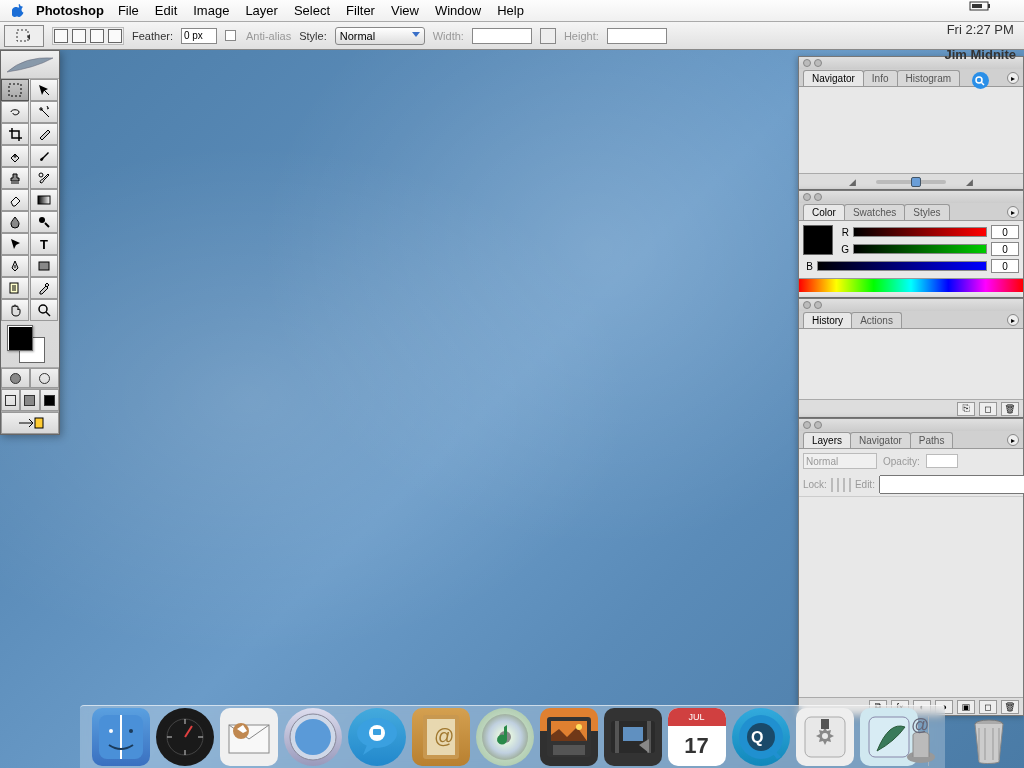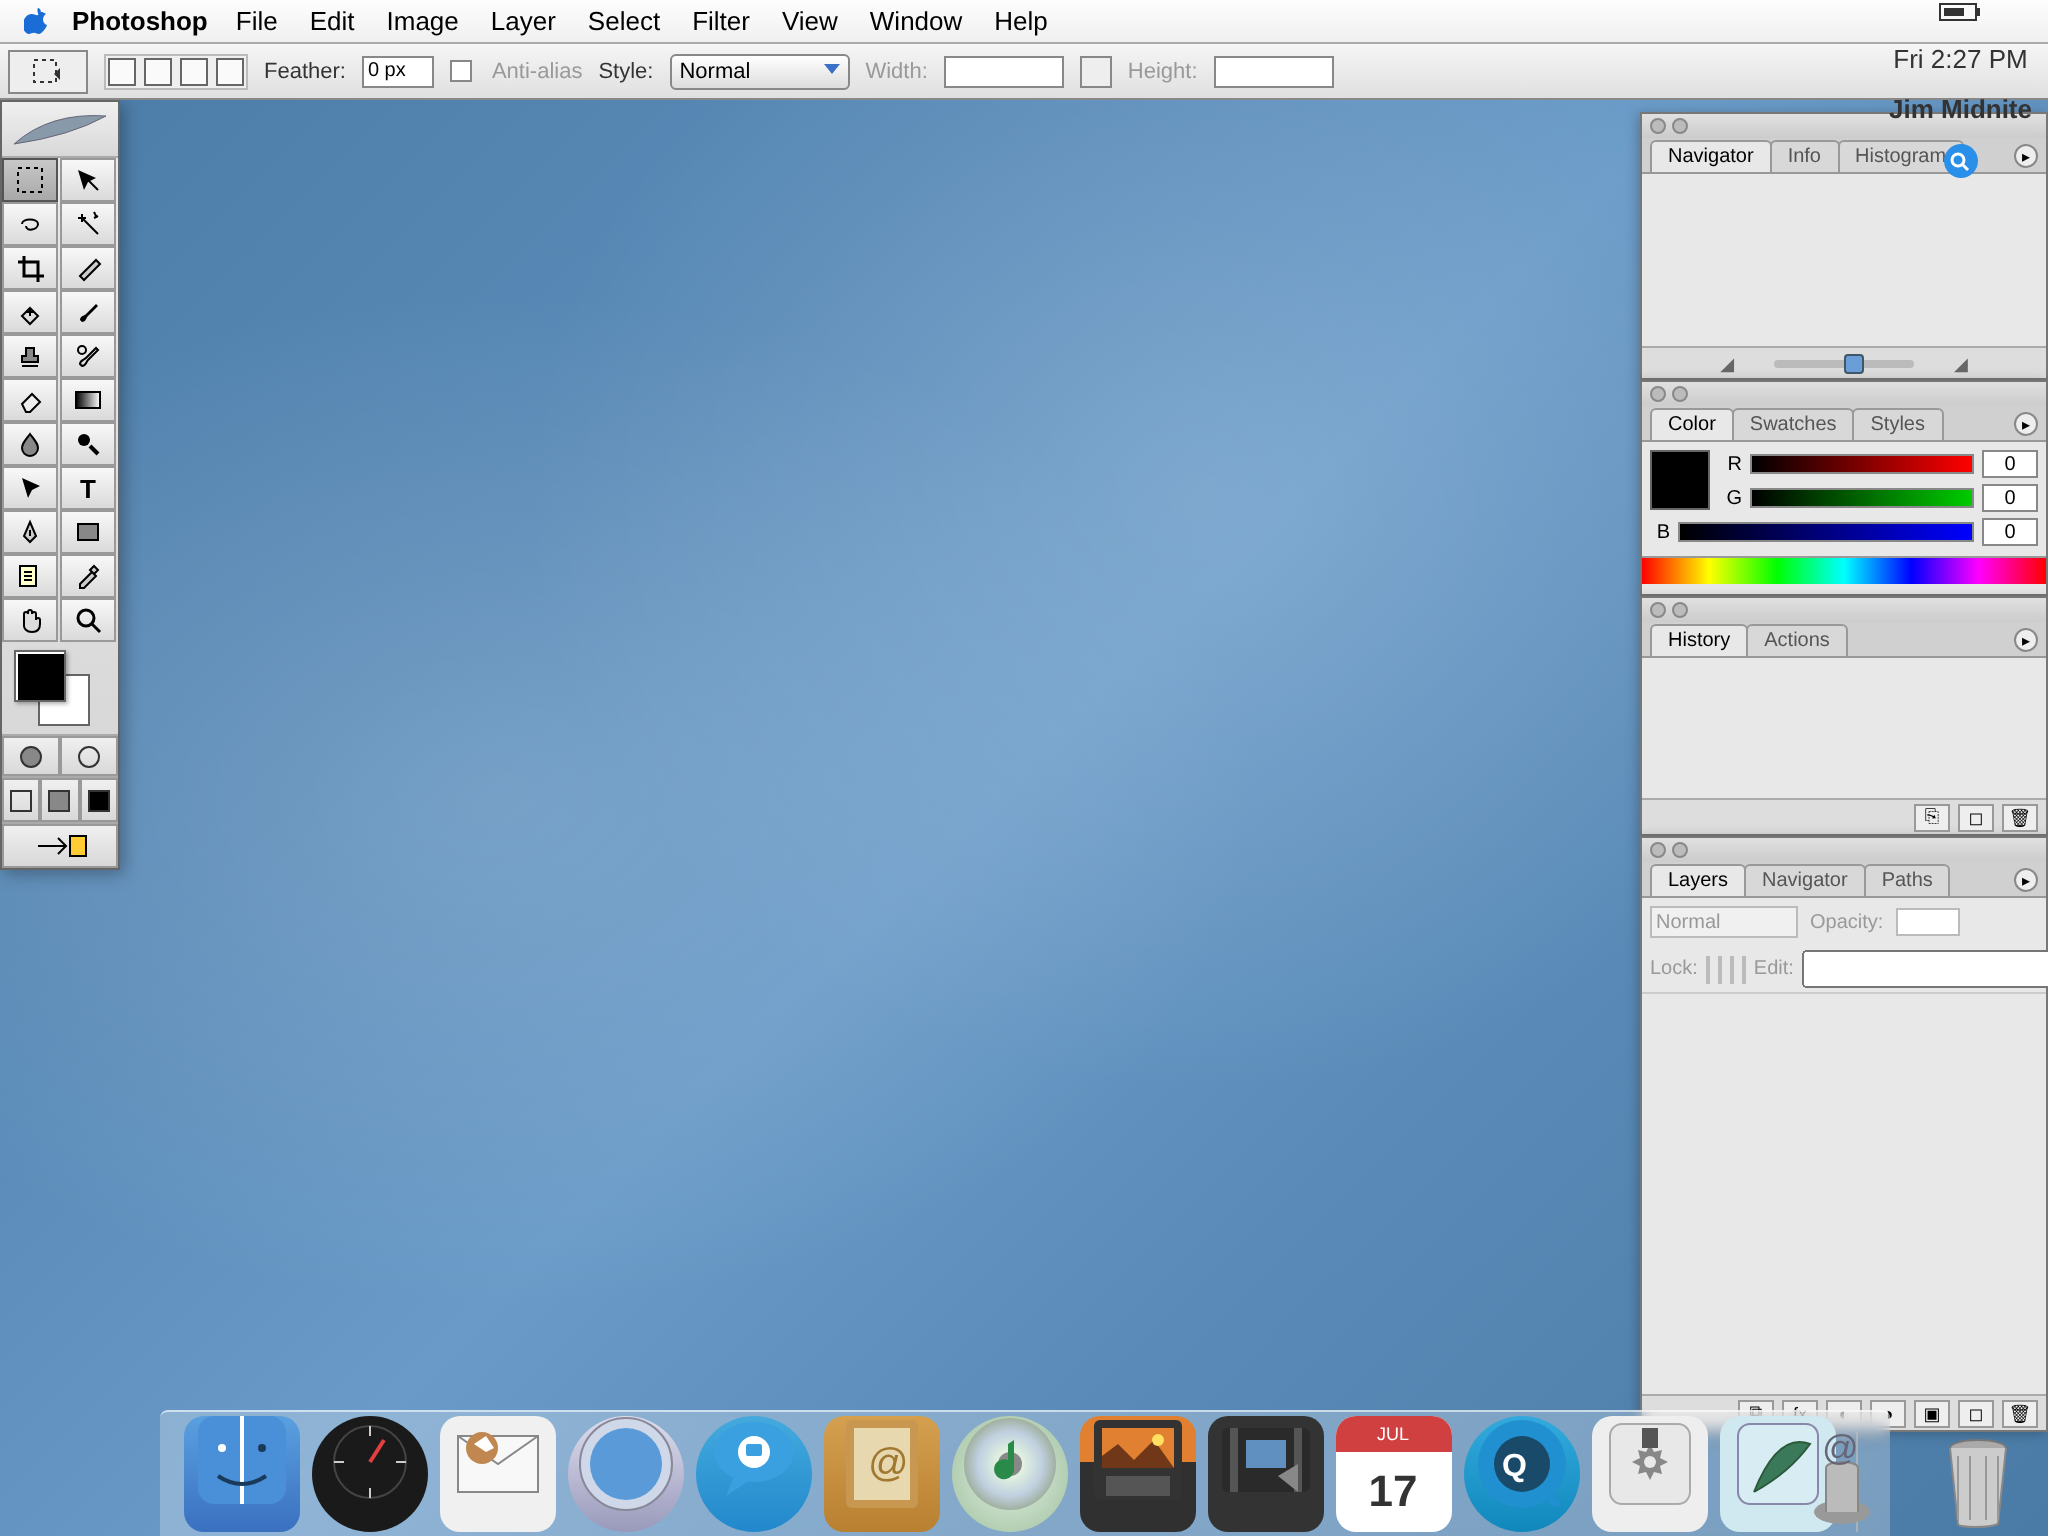--- a/index.html
+++ b/index.html
@@ -43,21 +43,21 @@
 .fg-swatch { position:absolute; top:4px; left:6px; width:26px; height:26px; background:#000; border:1px solid #666; box-shadow: 1px 1px 0 #fff inset, 1px 1px 2px rgba(0,0,0,0.3);}
 .bg-swatch { position:absolute; top:16px; left:18px; width:26px; height:26px; background:#fff; border:1px solid #666;}
 .toolbox-modes { display:grid; grid-template-columns:1fr 1fr; border-top:1px solid #aaa;}
 .mode-btn { height:20px; border:1px solid #999; background:linear-gradient(#f0f0f0,#d8d8d8); display:flex;align-items:center;justify-content:center; font-size:11px;}
 .mode-btn .circ { width:11px;height:11px;border:1px solid #333;border-radius:50%;}
 .mode-btn .sq { width:11px;height:11px;border:1px solid #333;}
 .toolbox-bottom { display:grid; grid-template-columns:1fr 1fr 1fr; border-top:1px solid #aaa;}
 .toolbox-bottom .mode-btn{height:22px;}
 
 
-.panel-stack { position: absolute; top: 56px; right: 0; width: 204px; z-index: 80;}
+.panel-stack { position: absolute; top: 56px; right: 0; width: 226px; z-index: 80;}
 .panel { background: #e8e8e8; border: 1px solid #777; margin-bottom: 0; box-shadow: -1px 1px 6px rgba(0,0,0,0.25);}
 .panel-titlebar { height: 12px; background: linear-gradient(#e0e0e0,#ccc); display:flex; align-items:center; padding-left:4px; gap:3px;}
 .traffic { width:8px;height:8px;border-radius:50%; background:#bbb; border:1px solid #888;}
 .panel-tabs { display: flex; background: #d0d0d0; border-bottom: 1px solid #999; font-size: 10px; align-items:flex-end; height:18px; padding-left:4px; position:relative;}
 .panel-tabs .ptab { padding: 2px 8px; background: #d8d8d8; border: 1px solid #999; border-bottom: none; border-radius: 3px 3px 0 0; margin-right: -1px; color:#555; cursor:pointer;}
 .panel-tabs .ptab.active { background: #e8e8e8; color:#000;}
 .panel-tabs .pmenu { position:absolute; right:4px; top:3px; width:12px;height:12px; border:1px solid #888; border-radius:50%; background:#eee; display:flex;align-items:center;justify-content:center;font-size:8px;}
 .panel-body { padding: 4px; font-size: 10px;}
 .nav-body { height: 86px; background:#e8e8e8;}
 .nav-footer{ height:16px; background:#ddd; border-top:1px solid #aaa; display:flex;align-items:center;justify-content:center;gap:20px;}
@@ -83,21 +83,21 @@
 .layers-body{ height:200px;}
 .layers-controls{ display:flex; align-items:center; gap:6px; padding:4px; font-size:10px; color:#999;}
 .layers-controls .blend{ width:74px;height:16px;border:1px solid #bbb;background:#f0f0f0; padding:0 2px; display:flex;align-items:center; color:#999;}
 .layers-controls .opi{ width:32px;height:14px;border:1px solid #bbb;background:#fff;}
 .lock-row{display:flex;align-items:center;gap:4px;padding:2px 4px;font-size:10px;color:#999;border-bottom:1px solid #ccc;}
 .lock-row .lb{width:14px;height:14px;border:1px solid #bbb;background:#f4f4f4;}
 
 
 .dock-wrap { position: absolute; bottom: 0; left: 0; right: 0; height: 74px; display: flex; align-items: flex-end; justify-content: center; z-index: 95;}
 .dock { backdrop-filter: blur(4px); background: rgba(255,255,255,0.25); border-top: 1px solid rgba(255,255,255,0.6); padding: 2px 12px; display: flex; align-items: flex-end; gap: 6px; border-radius: 4px 4px 0 0;}
-.dock-icon { width: 58px; height: 58px; border-radius: 10px; display: flex; align-items: flex-start; justify-content: center; font-size: 30px; position: relative; cursor: pointer;}
+.dock-icon { width: 58px; height: 58px; border-radius: 10px; display: flex; align-items: center; justify-content: center; font-size: 30px; position: relative; cursor: pointer;}
 .dock-sep { width:1px; height:50px; background:rgba(0,0,0,0.35); border-right:1px solid rgba(255,255,255,0.5); margin:0 4px;}
 .di-finder{background:linear-gradient(#5aa0e0,#3a70c0);}
 .di-dashboard{background:#1a1a1a;border-radius:50%;}
 .di-mail{background:#f0f0f0;}
 .di-safari{background:linear-gradient(#dde,#99b);border-radius:50%;}
 .di-ichat{background:linear-gradient(#4ad,#28c);border-radius:50%;}
 .di-address{background:linear-gradient(#d4a050,#b88030);}
 .di-itunes{background:radial-gradient(#e0f0e0,#a0c0a0);border-radius:50%;}
 .di-iphoto{background:linear-gradient(180deg,#e08030 40%,#303030 40%);}
 .di-imovie{background:#333;}

